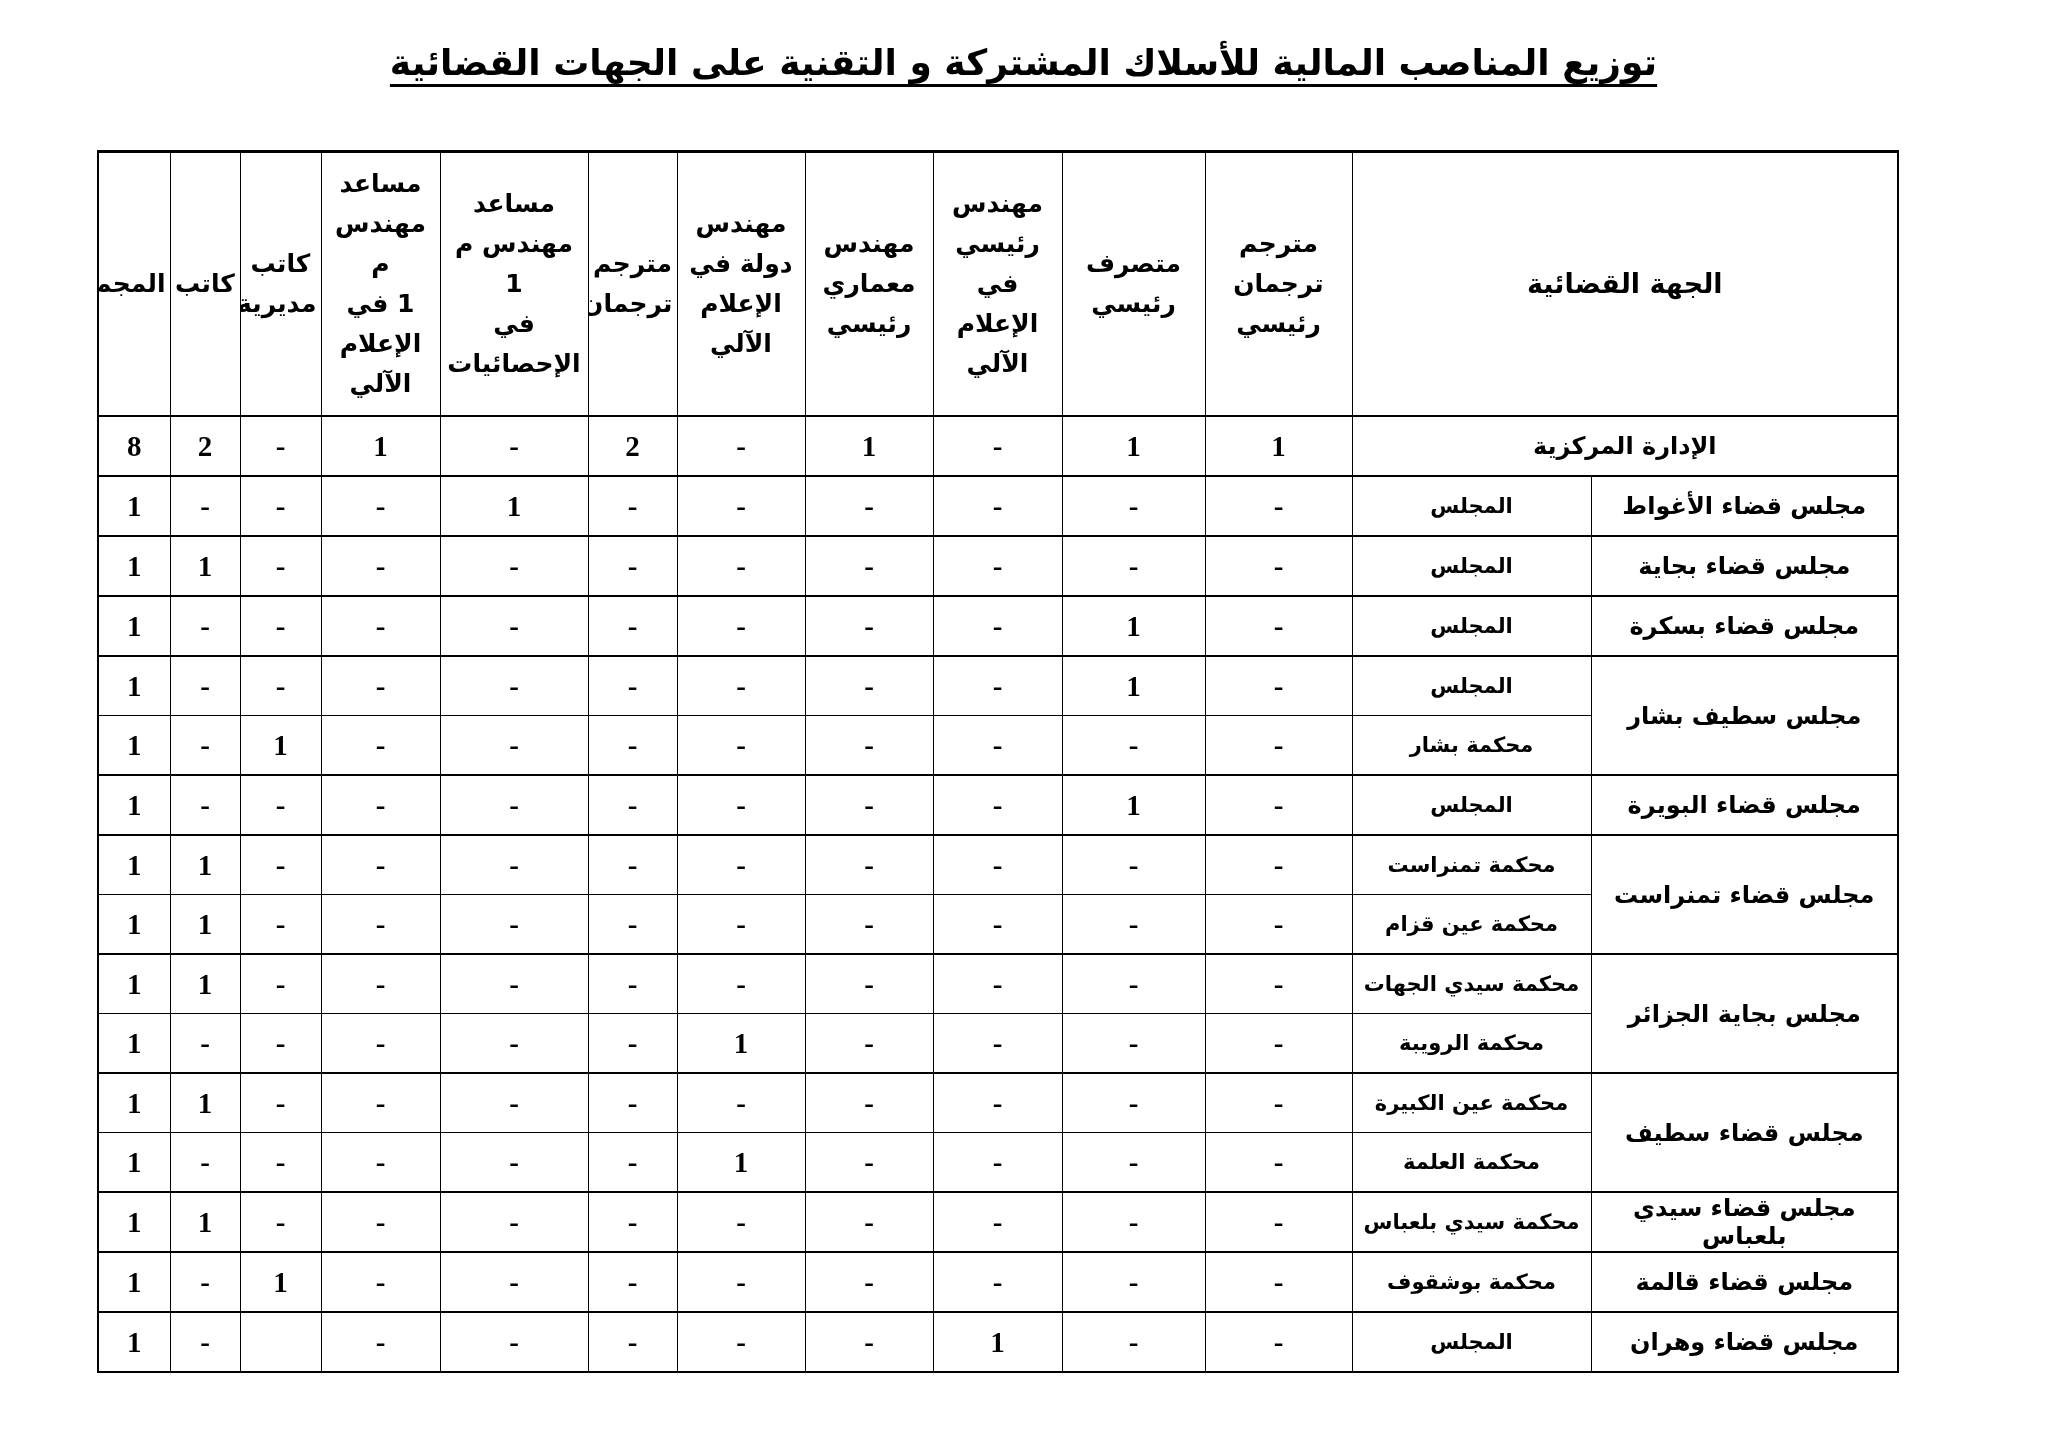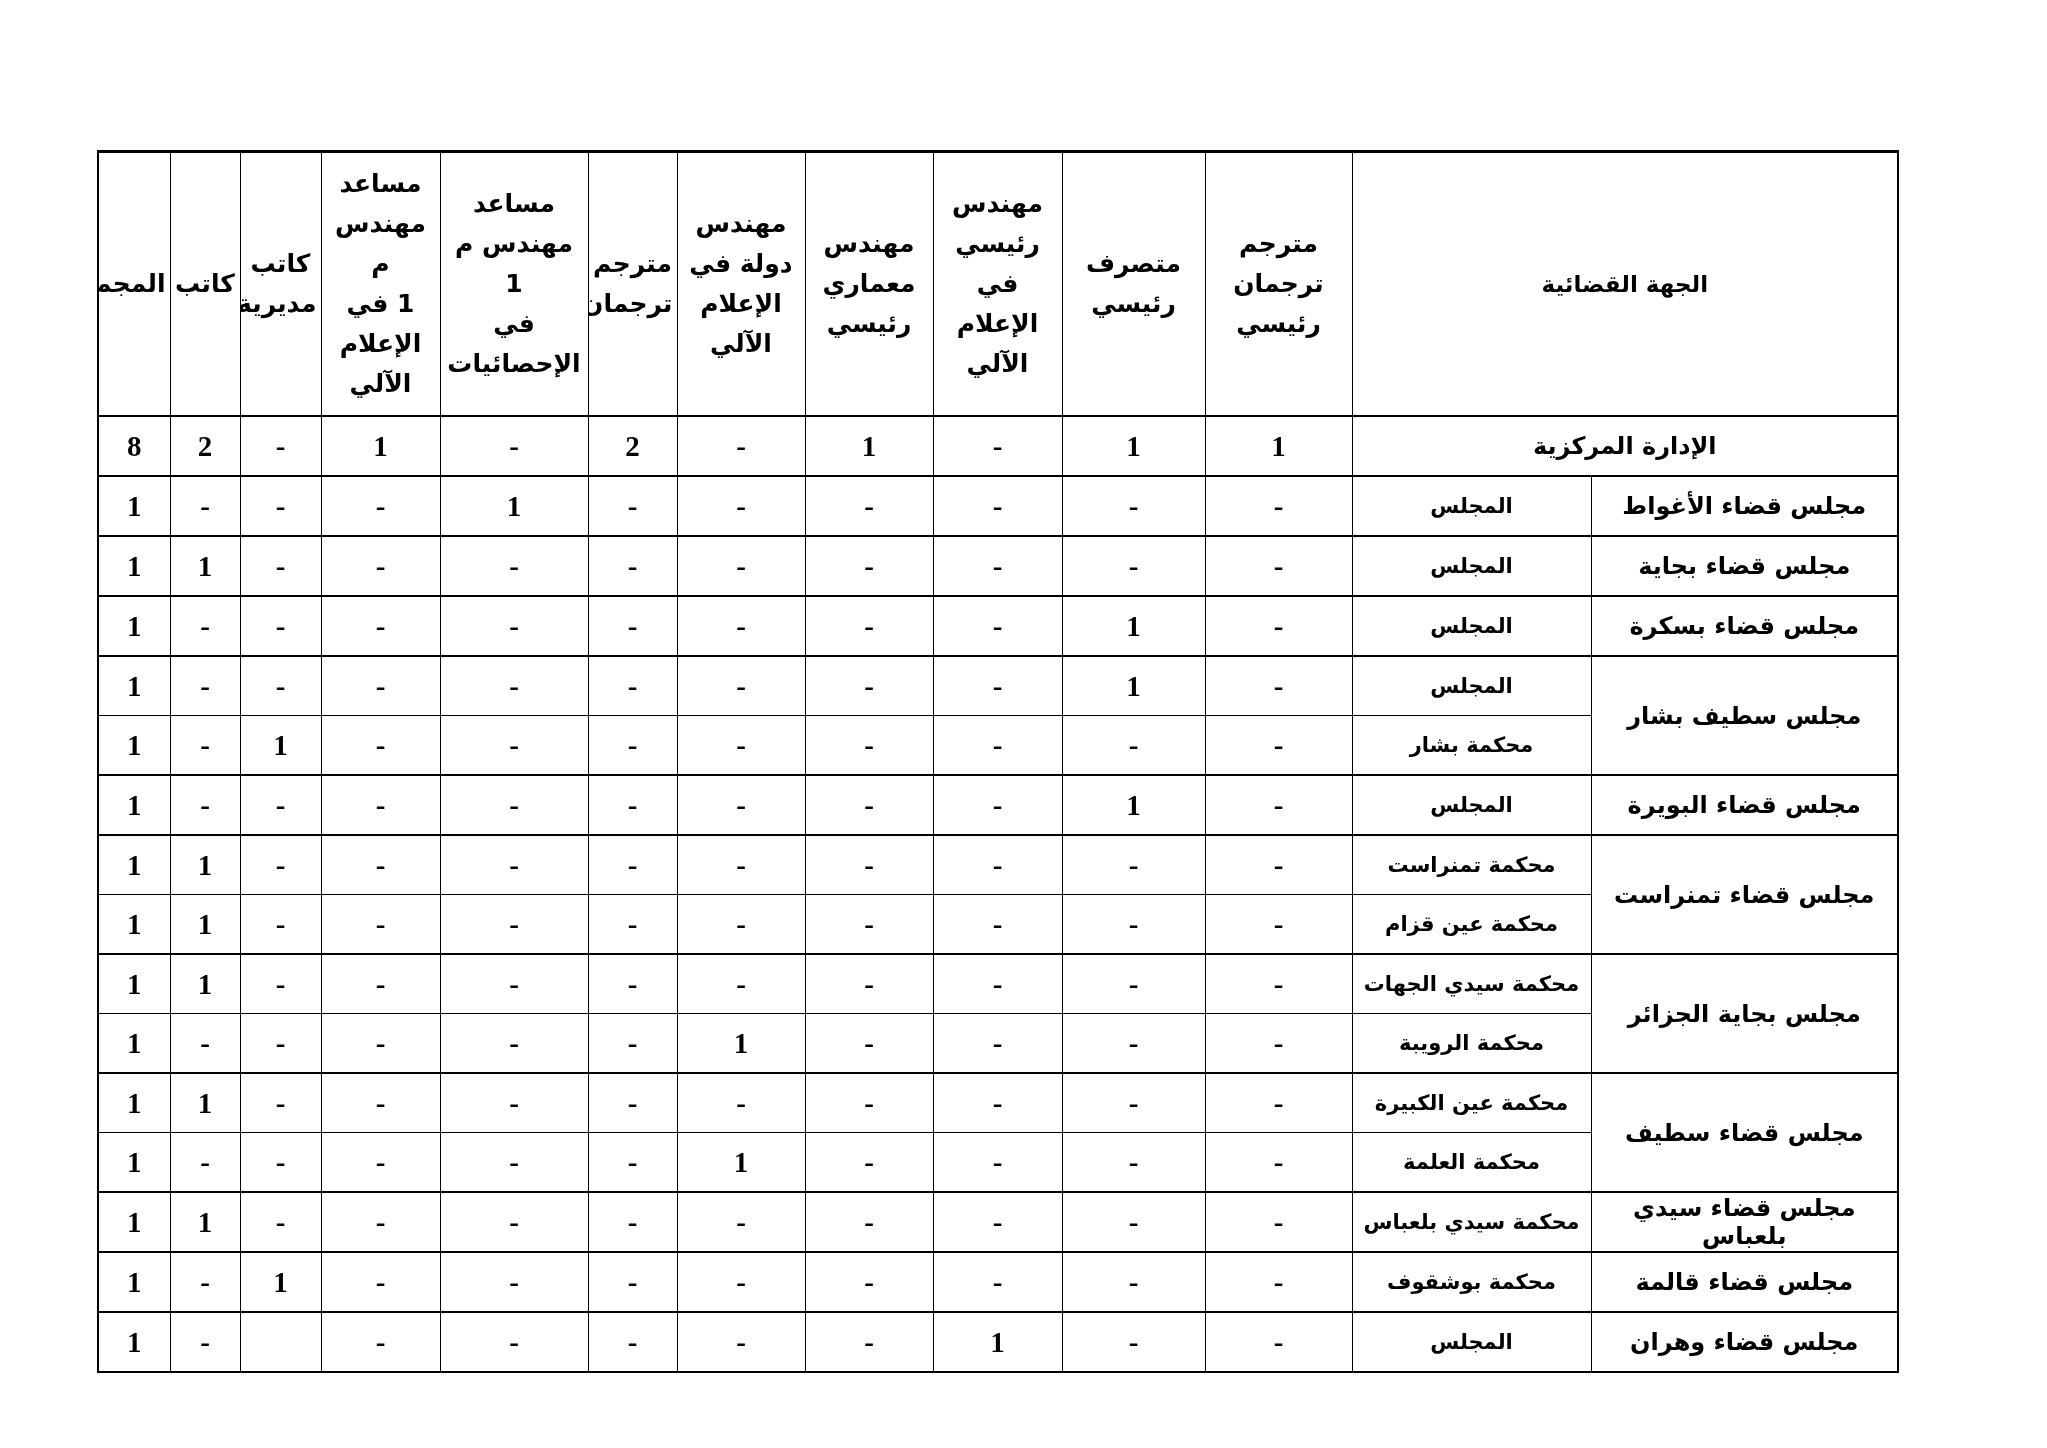--- a/index.html
+++ b/index.html
@@ -52,21 +52,21 @@
   thead th {
     height: 262px;
     font-family: "DejaVu Sans", sans-serif;
     font-size: 25px;
     font-weight: bold;
     line-height: 1.6;
     white-space: pre-line;
     border-bottom-width: 2.5px;
   }
   thead th.entity-header {
-    font-size: 23px;
+    font-size: 27px;
   }
   tbody td {
     height: 58px;
   }
   td.num {
     font-family: "Liberation Serif", "DejaVu Serif", serif;
     font-size: 29px;
     font-weight: bold;
   }
   td.group-cell, td.entity-cell {
@@ -78,20 +78,21 @@
     font-size: 24px;
   }
   tr.gstart td {
     border-top-width: 2.5px;
   }
 </style>
 </head>
 <body>
 
 <div class="page">
+  <div class="title">توزيع المناصب المالية للأسلاك المشتركة و التقنية على الجهات القضائية</div>
 
   <table class="positions">
     <colgroup>
         <col style="width: 307px;">
         <col style="width: 239px;">
         <col style="width: 147px;">
         <col style="width: 143px;">
         <col style="width: 129px;">
         <col style="width: 128px;">
         <col style="width: 128px;">

